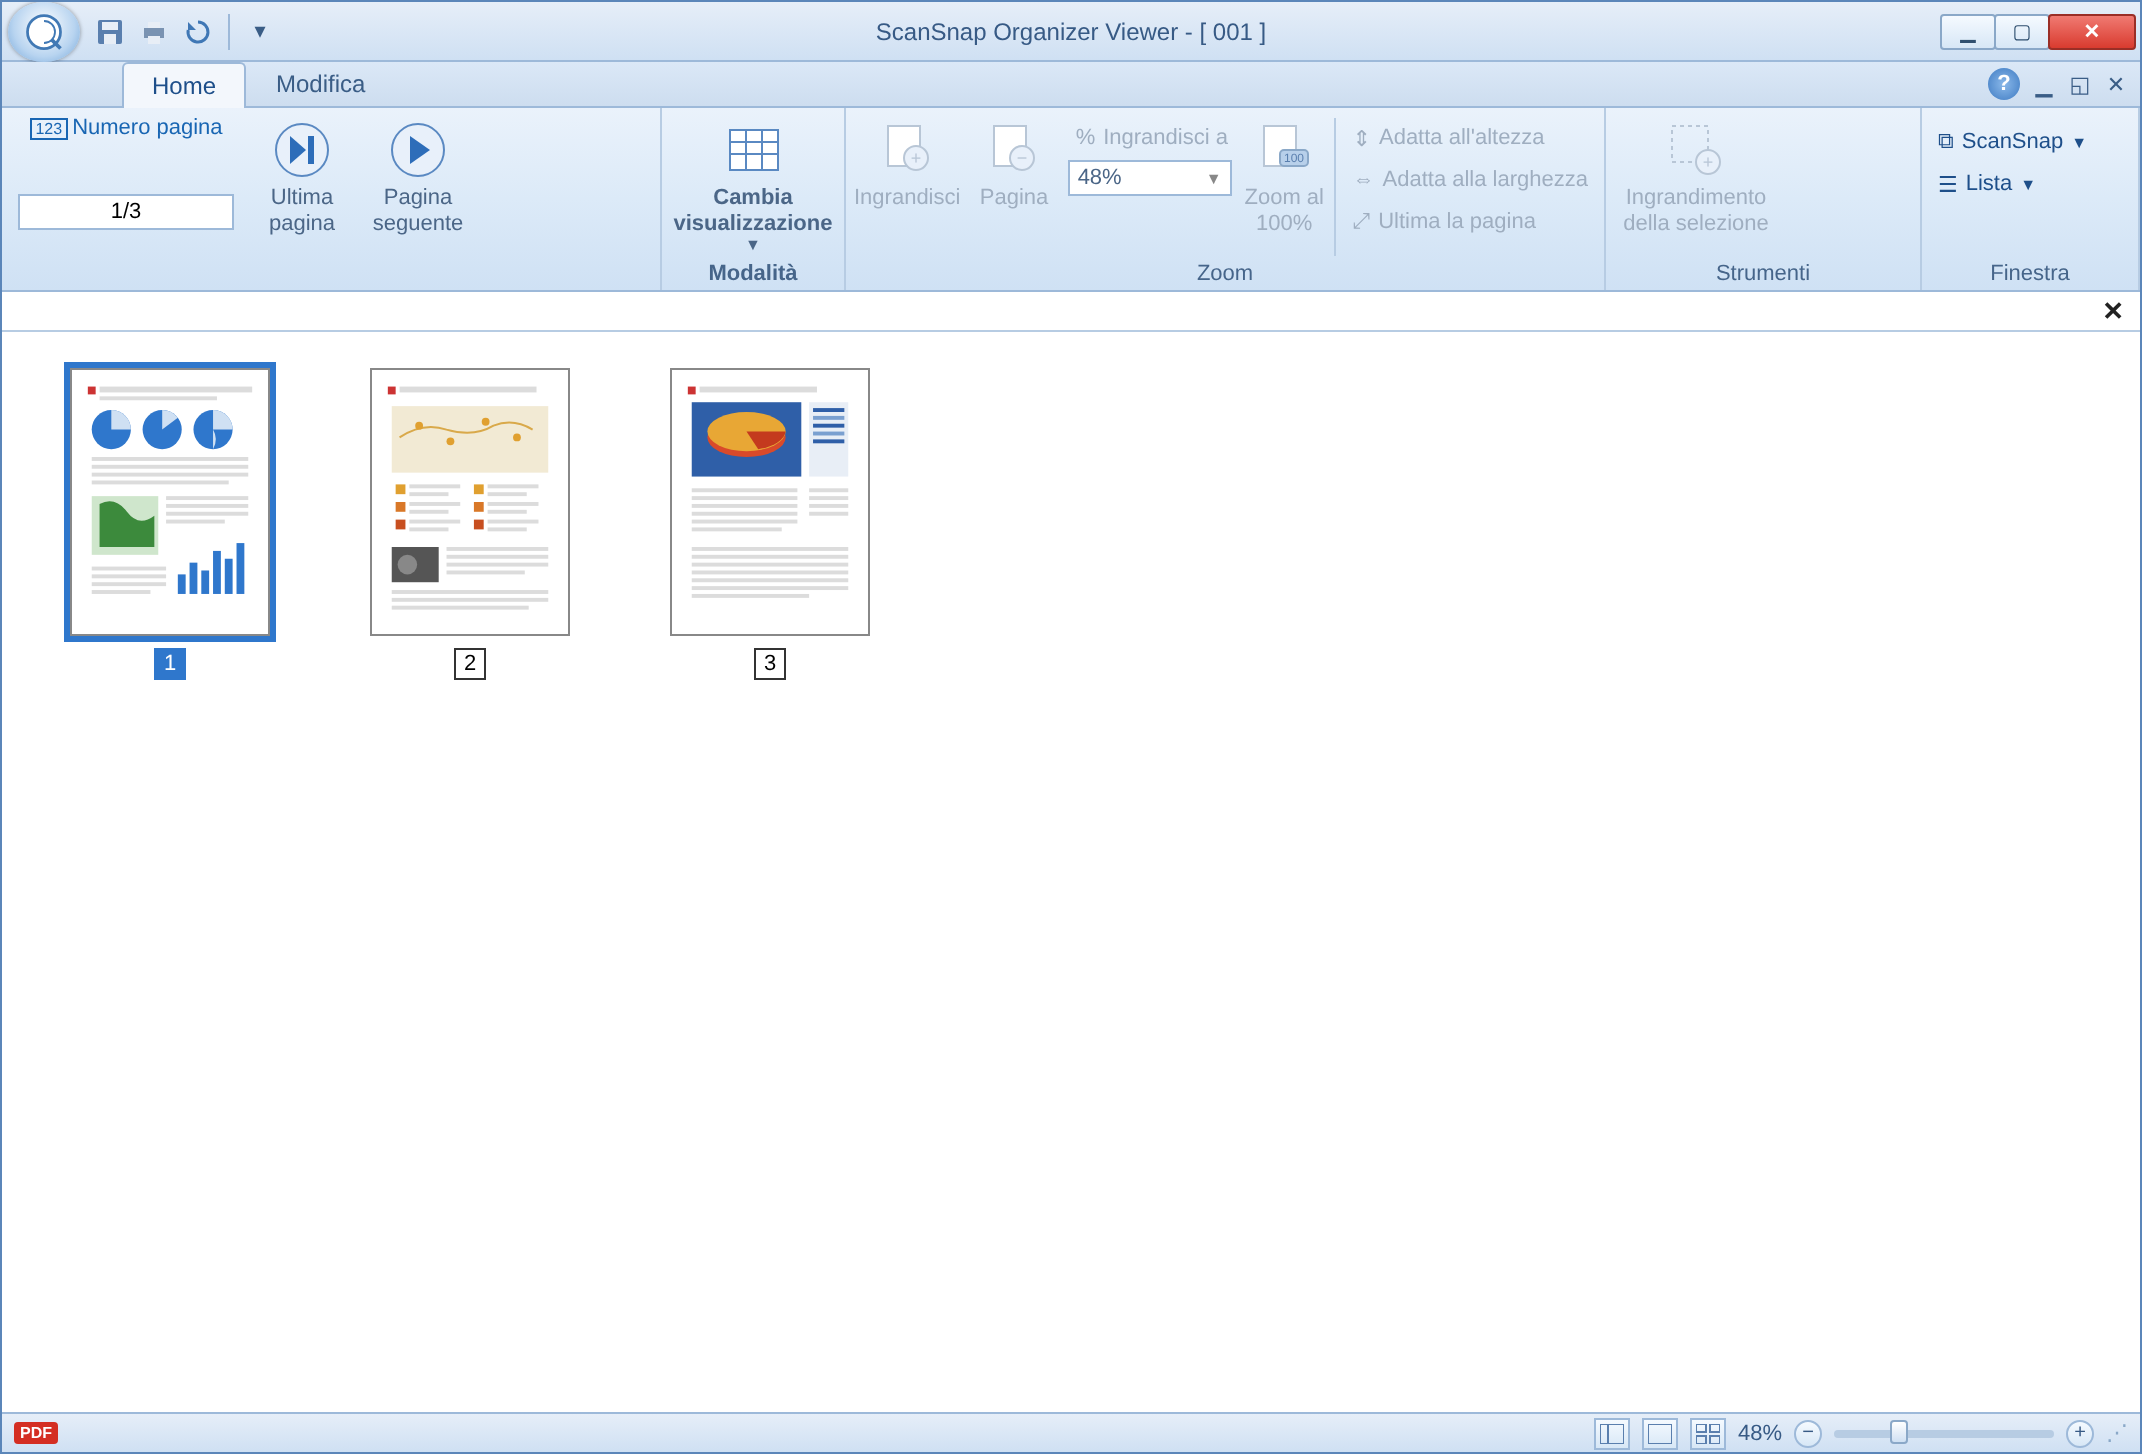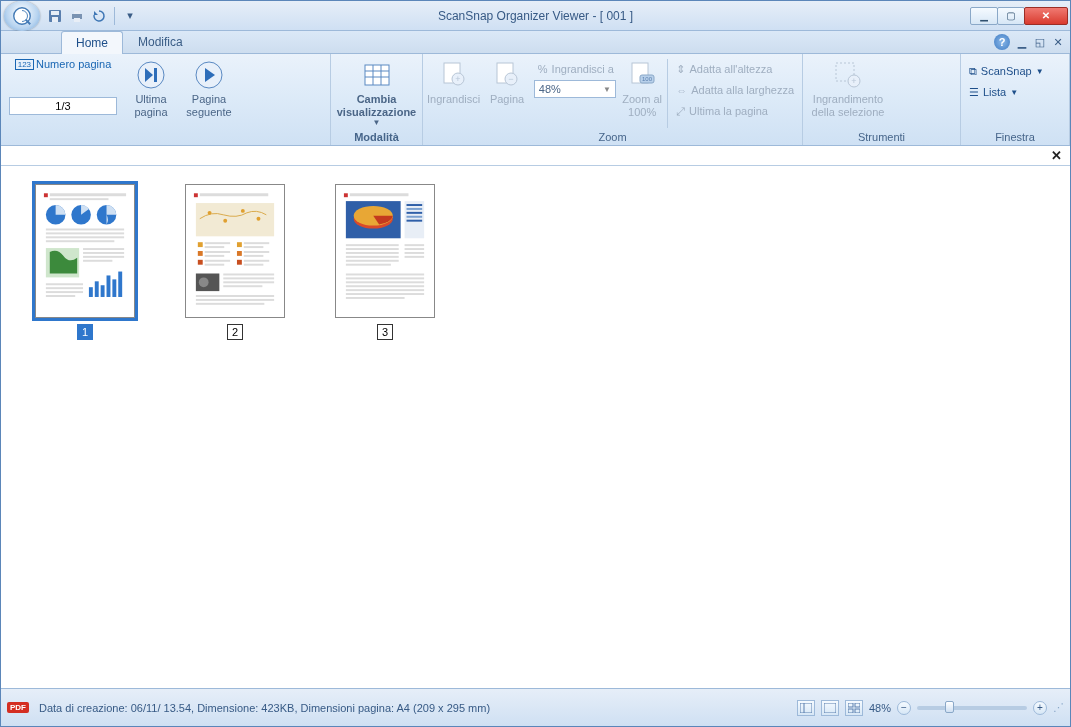--- a/index.html
+++ b/index.html
@@ -90,21 +90,21 @@
   .content-bar .x{font-weight:bold;font-size:13px;color:#222;}
   .content{flex:1;background:#fff;overflow:auto;padding:18px 0 0 34px;display:flex;gap:50px;align-items:flex-start;}
   .thumb-wrap{display:flex;flex-direction:column;align-items:center;gap:6px;}
   .thumb{width:100px;height:134px;background:#fff;border:1px solid #888;padding:4px;position:relative;}
   .thumb.selected{outline:3px solid #2f77cc;outline-offset:0;}
   .page-num{width:16px;height:16px;border:1px solid #333;display:flex;align-items:center;justify-content:center;font-size:11px;}
   .page-num.selected{background:#2f77cc;color:#fff;border-color:#2f77cc;}
 
   
   .statusbar{
-    height:38px;background:linear-gradient(#e6eef8,#cfe0f3);
+    height:20px;background:linear-gradient(#e6eef8,#cfe0f3);
     border-top:1px solid #9db9d9;display:flex;align-items:center;padding:0 6px;gap:10px;
     color:#375a85;font-size:11px;
   }
   .pdf-badge{background:#d42e22;color:#fff;font-size:8px;font-weight:bold;padding:1px 3px;border-radius:2px;}
   .status-right{margin-left:auto;display:flex;align-items:center;gap:6px;}
   .view-btn{width:18px;height:16px;border:1px solid #9db9d9;display:flex;align-items:center;justify-content:center;background:linear-gradient(#f5faff,#d7e7f6);}
   .slider{width:110px;height:4px;background:#b7cce3;position:relative;border-radius:2px;}
   .slider .knob{width:9px;height:12px;background:linear-gradient(#fff,#cfe0f3);border:1px solid #8aa8c8;border-radius:2px;position:absolute;top:-5px;left:28px;}
   .slider-btn{width:14px;height:14px;border:1px solid #9db9d9;border-radius:50%;display:flex;align-items:center;justify-content:center;background:linear-gradient(#f5faff,#d7e7f6);font-size:10px;}
 
@@ -437,21 +437,20 @@
         <rect x="6" y="106" width="80" height="2" class="bar-gray"></rect>
         <rect x="6" y="110" width="60" height="2" class="bar-gray"></rect>
       </svg>
     </div>
     <div class="page-num">3</div>
   </div>
 </div>
 
 <div class="statusbar">
   <span class="pdf-badge">PDF</span>
-  <span>Data di creazione: 06/11/       13.54, Dimensione: 423KB, Dimensioni pagina: A4 (209 x 295 mm)</span>
   <div class="status-right">
     <div class="view-btn">
         <svg width="12" height="10">
           <rect width="12" height="10" fill="none" stroke="#5a7fae"></rect>
           <line x1="4" y1="0" x2="4" y2="10" stroke="#5a7fae"></line>
         </svg>
       </div>
     <div class="view-btn">
         <svg width="12" height="10">
           <rect width="12" height="10" fill="none" stroke="#5a7fae"></rect>

